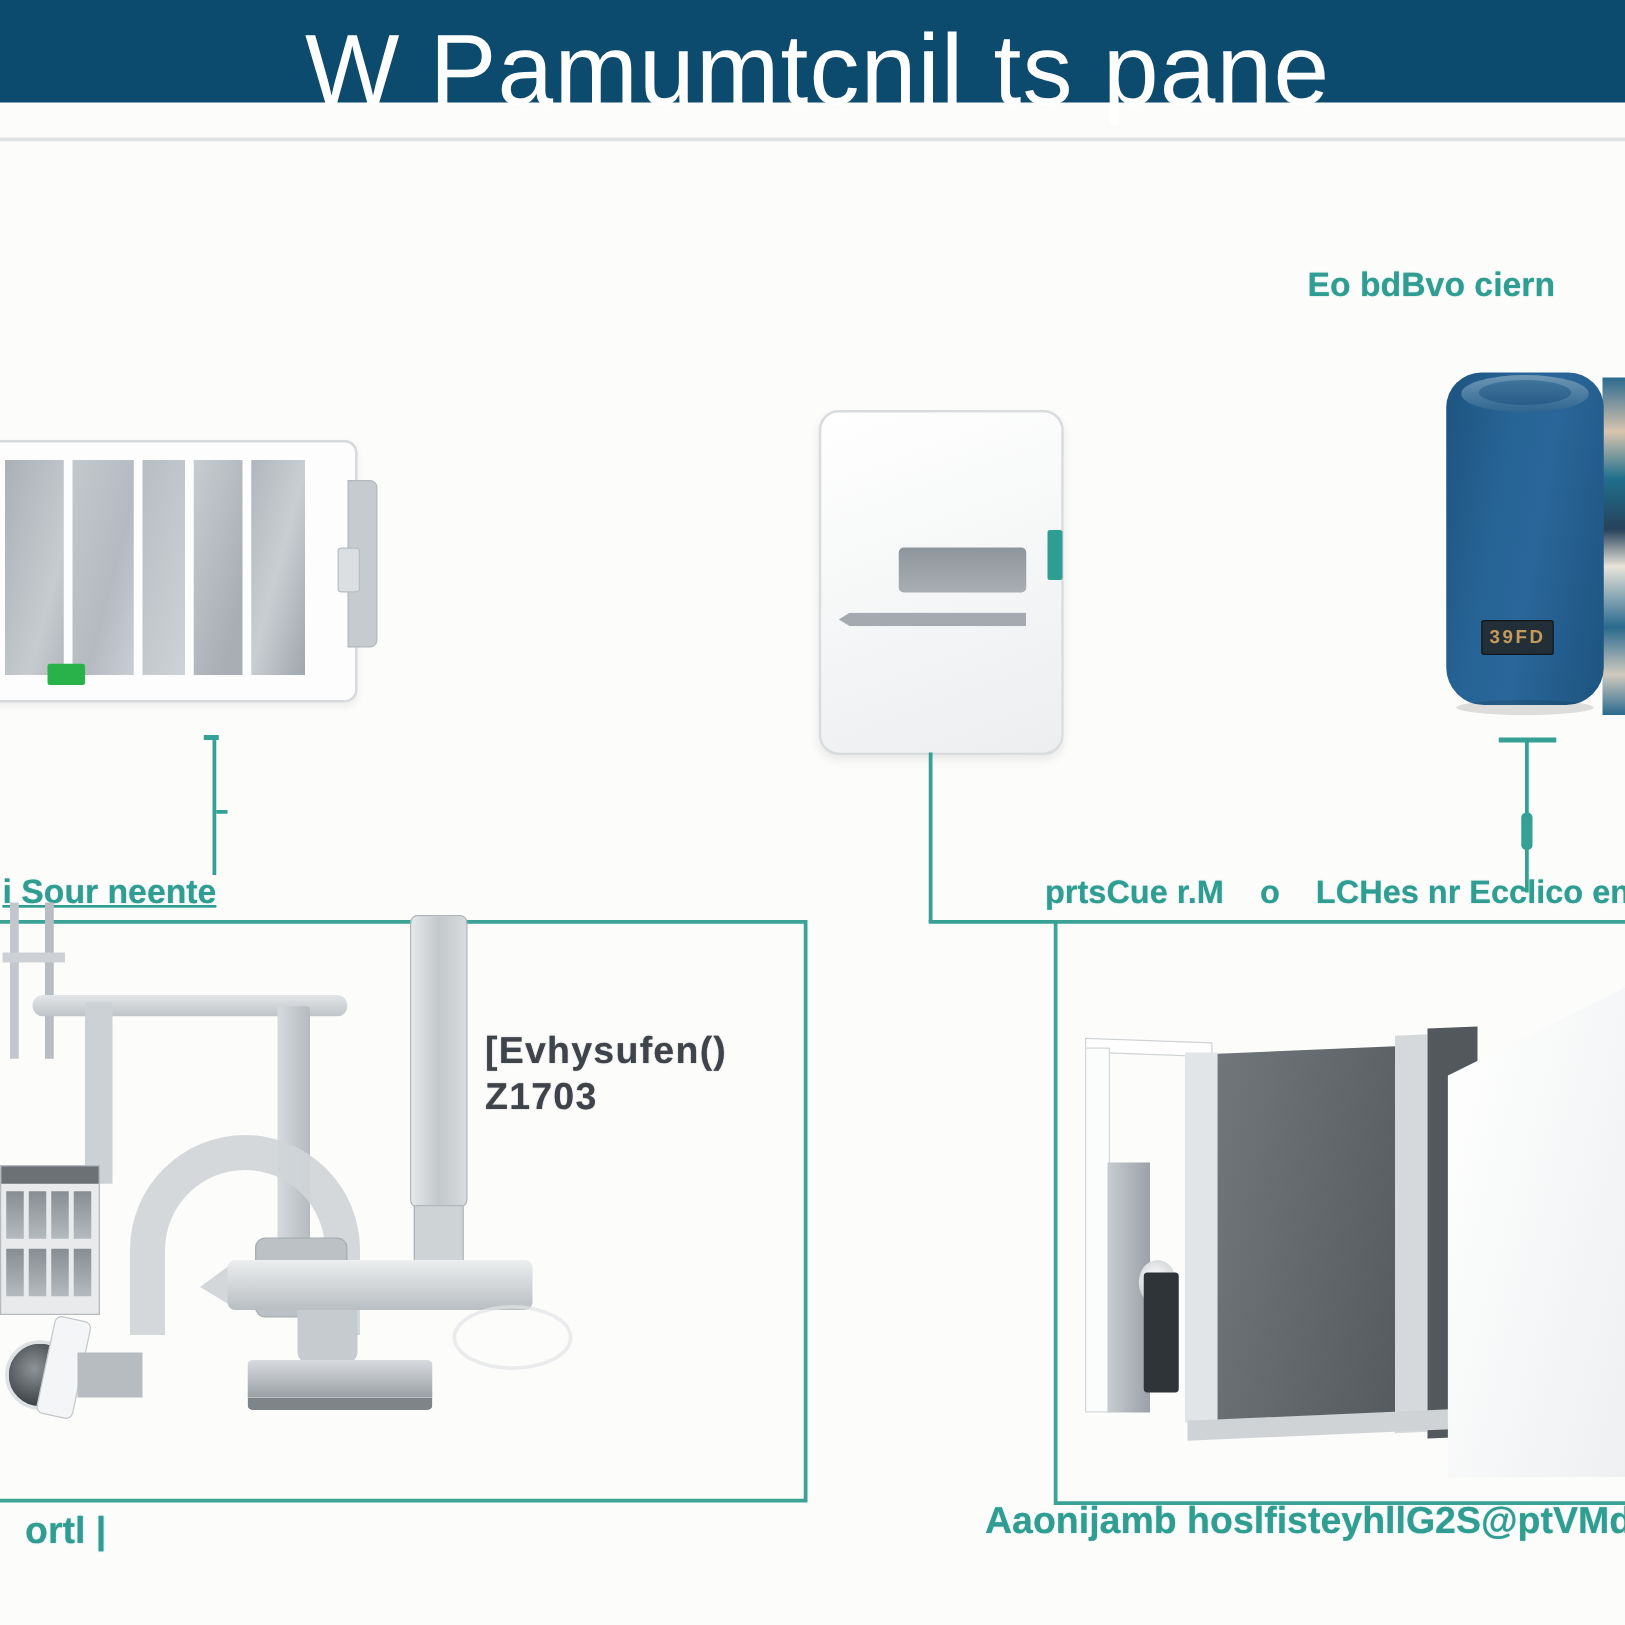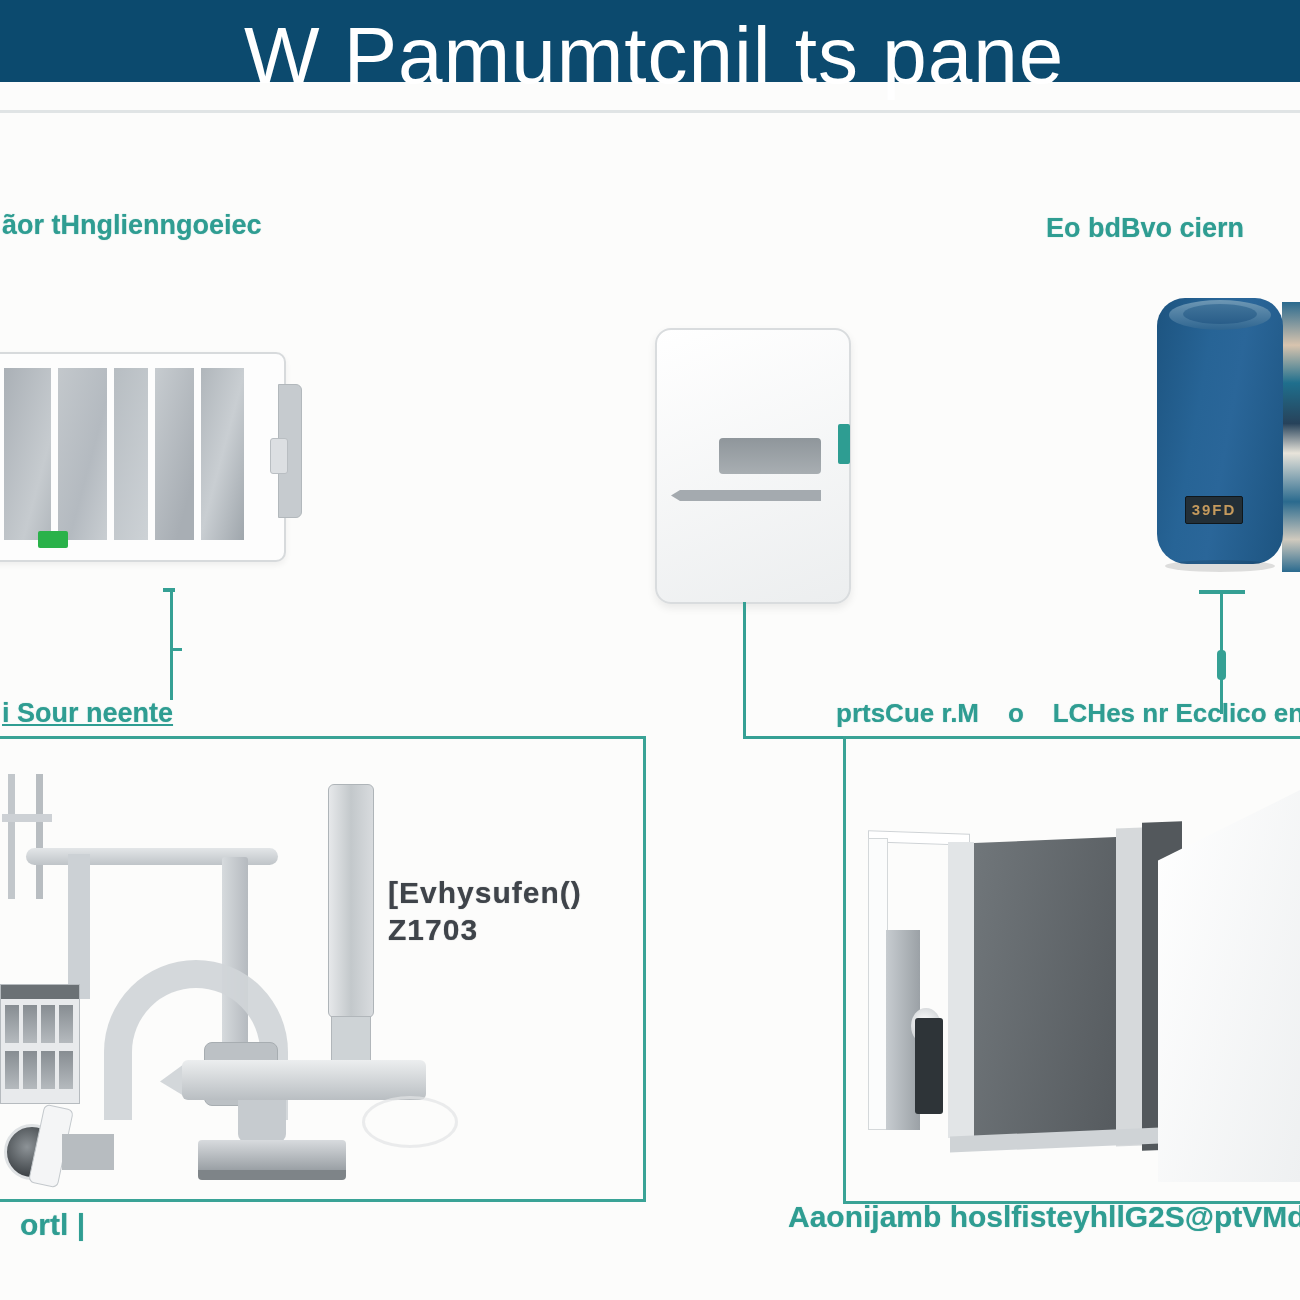--- a/index.html
+++ b/index.html
@@ -78,21 +78,21 @@
   .conn-left-line{left:170px;top:588px;width:3px;height:112px;}
   .conn-left-cap{left:163px;top:588px;width:12px;height:4px;}
   .conn-left-tick{left:173px;top:648px;width:9px;height:3px;}
   .conn-center-v{left:743px;top:602px;width:3px;height:136px;}
   .conn-center-h{left:743px;top:736px;width:102px;height:3px;}
   .conn-right-bar{left:1199px;top:590px;width:46px;height:4px;}
   .conn-right-line{left:1220px;top:592px;width:3px;height:122px;}
   .conn-right-blob{left:1217px;top:650px;width:9px;height:30px;border-radius:4px;}
 
   
-  .machine{position:absolute;left:0;top:762px;width:640px;height:442px;}
+  .machine{position:absolute;left:0;top:710px;width:640px;height:442px;}
   .machine div{position:absolute;}
   .m-rod1{left:8px;top:12px;width:7px;height:125px;background:#c2c7cb;}
   .m-rod2{left:36px;top:12px;width:7px;height:125px;background:#b8bdc1;}
   .m-rodx{left:2px;top:52px;width:50px;height:8px;background:#cdd1d5;}
   .m-pipe{left:26px;top:86px;width:252px;height:17px;border-radius:9px;
     background:linear-gradient(#e3e6e8,#bfc4c8);}
   .m-postl{left:68px;top:92px;width:22px;height:145px;background:#ccd1d5;}
   .m-postm{left:222px;top:95px;width:26px;height:212px;border-radius:3px;
     background:linear-gradient(90deg,#d6dadd,#b5babf);}
   .m-cab{left:0;top:222px;width:78px;height:118px;background:#e8eaec;border:1px solid #b6bbbf;}
@@ -147,21 +147,20 @@
 </head>
 <body>
 
 <div id="stage">
 
   <div class="header">
     <div class="header-title">W Pamumtcnil ts pane</div>
   </div>
   <div class="header-underline"></div>
 
-  <div class="lbl tl-left">ãor tHnglienngoeiec</div>
   <div class="lbl tl-right">Eo bdBvo ciern</div>
 
   <div class="rack">
     <div class="rack-body"></div>
     <div class="rack-panels">
       <div></div>
       <div></div>
       <div></div>
       <div></div>
       <div></div>

